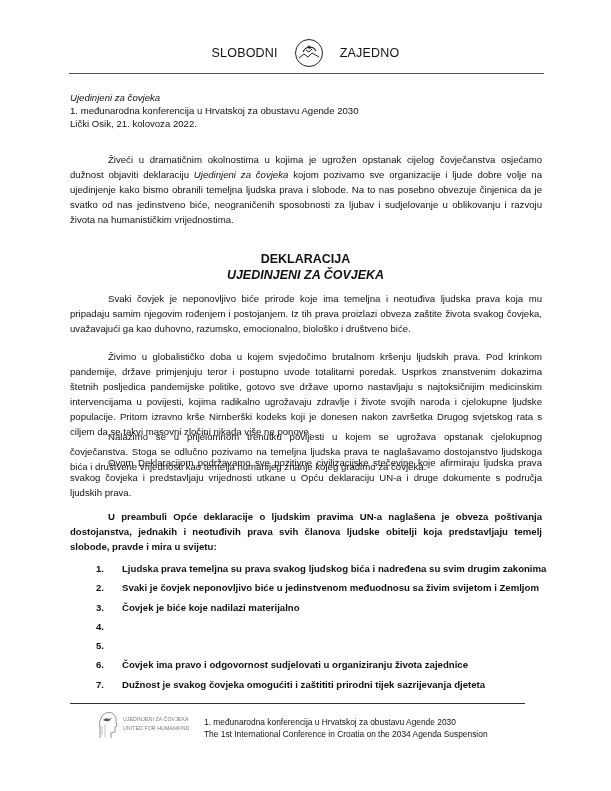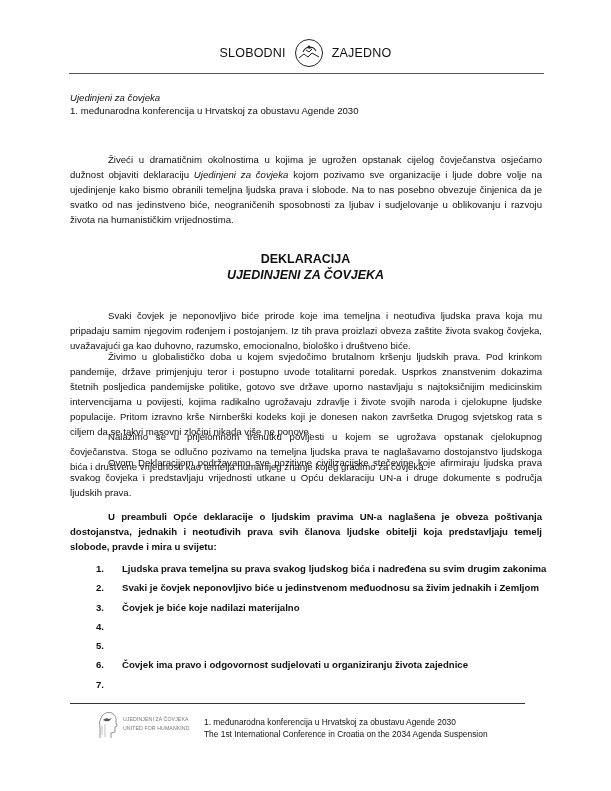--- a/index.html
+++ b/index.html
@@ -1,19 +1,19 @@
 <!DOCTYPE html>
 <html><head>
 <meta charset="utf-8">
 <style>
   html, body { margin: 0; padding: 0; background: #ffffff; }
   body { width: 611px; height: 791px; position: relative; overflow: hidden;
          font-family: "Liberation Sans", sans-serif; color: #111; }
   .header { position: absolute; top: 38px; left: 0; width: 611px; height: 30px;
-            display: flex; justify-content: center; align-items: center; gap: 8px; }
+            display: flex; justify-content: center; align-items: center; gap: 16px; }
   .header .word { font-size: 12.5px; letter-spacing: 0.2px; color: #111; }
   .logo-circle { width: 30px; height: 30px; }
   .rule-top { position: absolute; top: 73px; left: 69px; width: 475px; height: 1px; background: #555; }
   .meta { position: absolute; top: 91px; left: 70px; font-size: 9.6px; line-height: 13px; }
   .meta .italic { font-style: italic; }
   .para { position: absolute; left: 70px; width: 472px; font-size: 9.6px; line-height: 15px;
           text-align: justify; }
   .indent { text-indent: 38px; }
   .title-block { position: absolute; top: 251px; left: 0; width: 611px; text-align: center; }
   .title-block .t1 { font-weight: bold; font-size: 12.5px; line-height: 16px; }
@@ -40,60 +40,62 @@
     <circle cx="15" cy="9" r="1.5" fill="#222"></circle>
   </svg>
   <span class="word">ZAJEDNO</span>
 </div>
 
 <div class="rule-top"></div>
 
 <div class="meta">
   <div class="italic">Ujedinjeni za čovjeka</div>
   <div>1. međunarodna konferencija u Hrvatskoj za obustavu Agende 2030</div>
+  <div>Lički Osik, 21. kolovoza 2022.</div>
 </div>
 
 <div class="para indent" style="top:152px;"><span>Živeći u dramatičnim okolnostima u kojima je ugrožen opstanak cijelog čovječanstva osjećamo dužnost objaviti deklaraciju </span><em>Ujedinjeni za čovjeka</em><span> kojom pozivamo sve organizacije i ljude dobre volje na ujedinjenje kako bismo obranili temeljna ljudska prava i slobode. Na to nas posebno obvezuje činjenica da je svatko od nas jedinstveno biće, neograničenih sposobnosti za ljubav i sudjelovanje u oblikovanju i razvoju života na humanističkim vrijednostima.</span></div>
 
 <div class="title-block">
   <div class="t1">DEKLARACIJA</div>
   <div class="t2">UJEDINJENI ZA ČOVJEKA</div>
 </div>
 
-<div class="para indent" style="top:308px;">Svaki čovjek je neponovljivo biće prirode koje ima temeljna i neotuđiva ljudska prava koja mu pripadaju samim njegovim rođenjem i postojanjem. Iz tih prava proizlazi obveza zaštite života svakog čovjeka, uvažavajući ga kao duhovno, razumsko, emocionalno, biološko i društveno biće.</div>
+<div class="para indent" style="top:291px;">Svaki čovjek je neponovljivo biće prirode koje ima temeljna i neotuđiva ljudska prava koja mu pripadaju samim njegovim rođenjem i postojanjem. Iz tih prava proizlazi obveza zaštite života svakog čovjeka, uvažavajući ga kao duhovno, razumsko, emocionalno, biološko i društveno biće.</div>
 <div class="para indent" style="top:349px;">Živimo u globalističko doba u kojem svjedočimo brutalnom kršenju ljudskih prava. Pod krinkom pandemije, države primjenjuju teror i postupno uvode totalitarni poredak. Usprkos znanstvenim dokazima štetnih posljedica pandemijske politike, gotovo sve države uporno nastavljaju s najtoksičnijim medicinskim intervencijama u povijesti, kojima radikalno ugrožavaju zdravlje i živote svojih naroda i cjelokupne ljudske populacije. Pritom izravno krše Nirnberški kodeks koji je donesen nakon završetka Drugog svjetskog rata s ciljem da se takvi masovni zločini nikada više ne ponove.</div>
 <div class="para indent" style="top:429px;">Nalazimo se u prijelomnom trenutku povijesti u kojem se ugrožava opstanak cjelokupnog čovječanstva. Stoga se odlučno pozivamo na temeljna ljudska prava te naglašavamo dostojanstvo ljudskoga bića i društvene vrijednosti kao temelja humanijeg znanje kojeg gradimo za čovjeka.</div>
 <div class="para indent" style="top:455px;">Ovom Deklaracijom podržavamo sve pozitivne civilizacijske stečevine koje afirmiraju ljudska prava svakog čovjeka i predstavljaju vrijednosti utkane u Opću deklaraciju UN-a i druge dokumente s područja ljudskih prava.</div>
 <div class="para indent" style="top:509px;font-weight:bold;">U preambuli Opće deklaracije o ljudskim pravima UN-a naglašena je obveza poštivanja dostojanstva, jednakih i neotuđivih prava svih članova ljudske obitelji koja predstavljaju temelj slobode, pravde i mira u svijetu:</div>
 
 <div class="list">
   <div class="list-item">
       <span class="num">1.</span>
       <span>Ljudska prava temeljna su prava svakog ljudskog bića i nadređena su svim drugim zakonima</span>
     </div>
   <div class="list-item">
       <span class="num">2.</span>
-      <span>Svaki je čovjek neponovljivo biće u jedinstvenom međuodnosu sa živim jednakih i Zemljom</span>
+      <span>Svaki je čovjek neponovljivo biće u jedinstvenom međuodnosu sa živim svijetom i Zemljom</span>
     </div>
   <div class="list-item">
       <span class="num">3.</span>
       <span>Čovjek je biće koje nadilazi materijalno</span>
     </div>
   <div class="list-item">
       <span class="num">4.</span>
     </div>
   <div class="list-item">
       <span class="num">5.</span>
     </div>
   <div class="list-item">
       <span class="num">6.</span>
       <span>Čovjek ima pravo i odgovornost sudjelovati u organiziranju života zajednice</span>
     </div>
   <div class="list-item">
       <span class="num">7.</span>
+      <span>Dužnost je svakog čovjeka omogućiti i zaštititi prirodni tijek sazrijevanja djeteta</span>
     </div>
 </div>
 
 <div class="rule-bottom"></div>
 
 <div class="footer-logo">
   <svg width="24" height="32" viewBox="0 0 24 32">
     <path d="M4 30 L4 20 Q2 14 6 8 Q10 3 16 5 Q21 8 20 14 L21 18 L19 19 L19 24 L15 25 L15 30" fill="none" stroke="#777" stroke-width="0.8"></path>
     <path d="M7 12 Q10 9 13 11 L16 10 L13 13 Q10 14 7 12 Z" fill="#555"></path>
     <path d="M6 18 L6 27 M9 16 L9 29" stroke="#999" stroke-width="0.6"></path>

